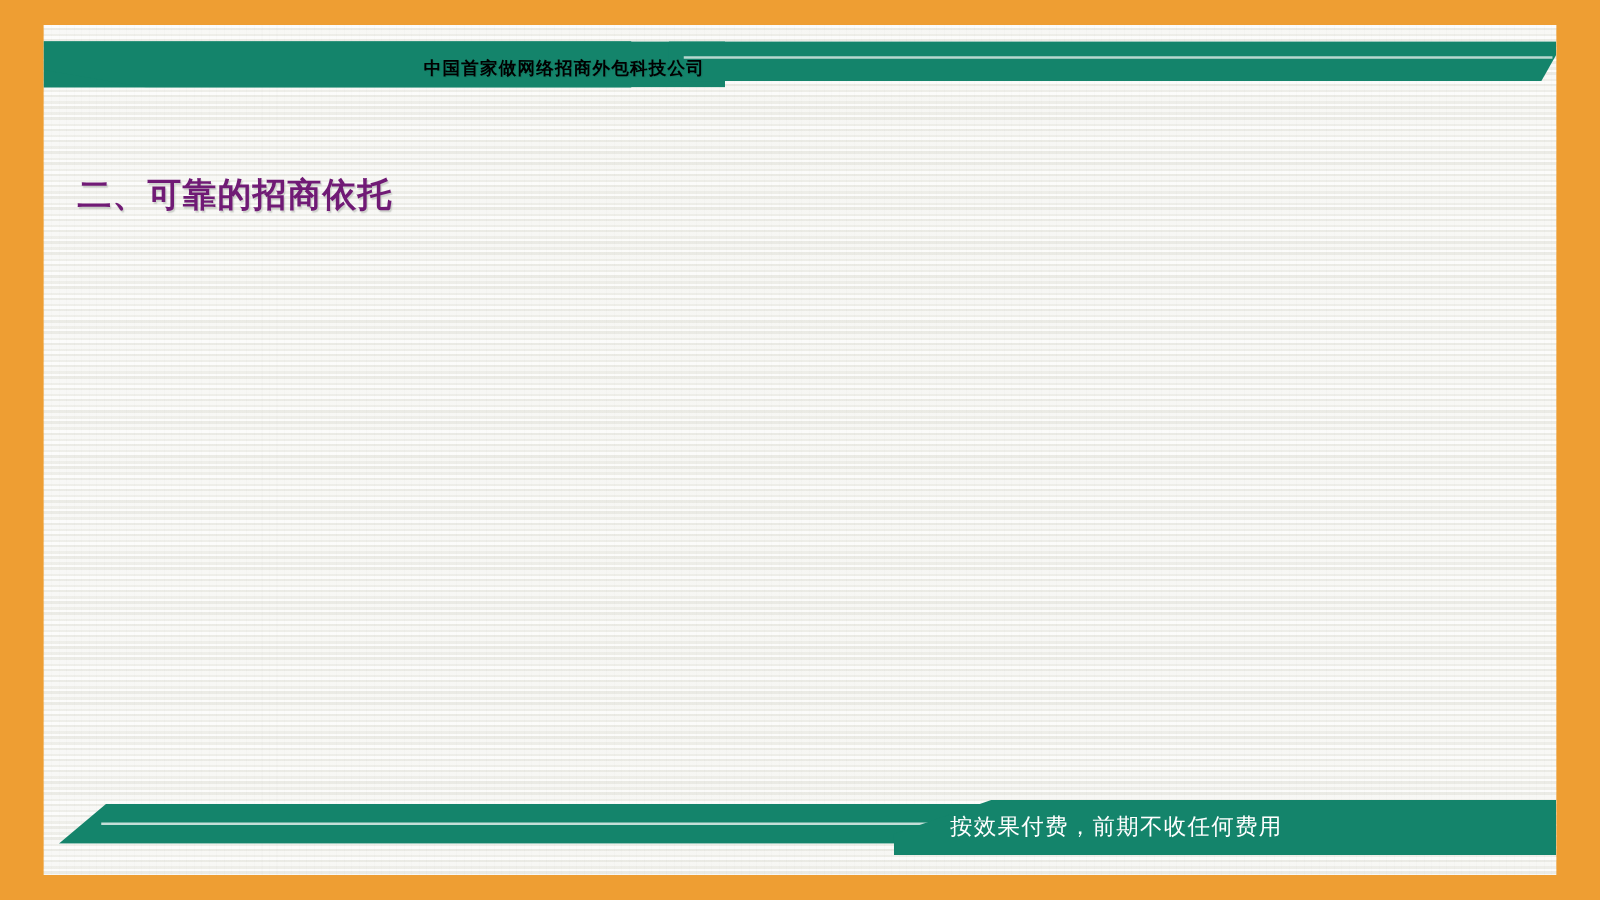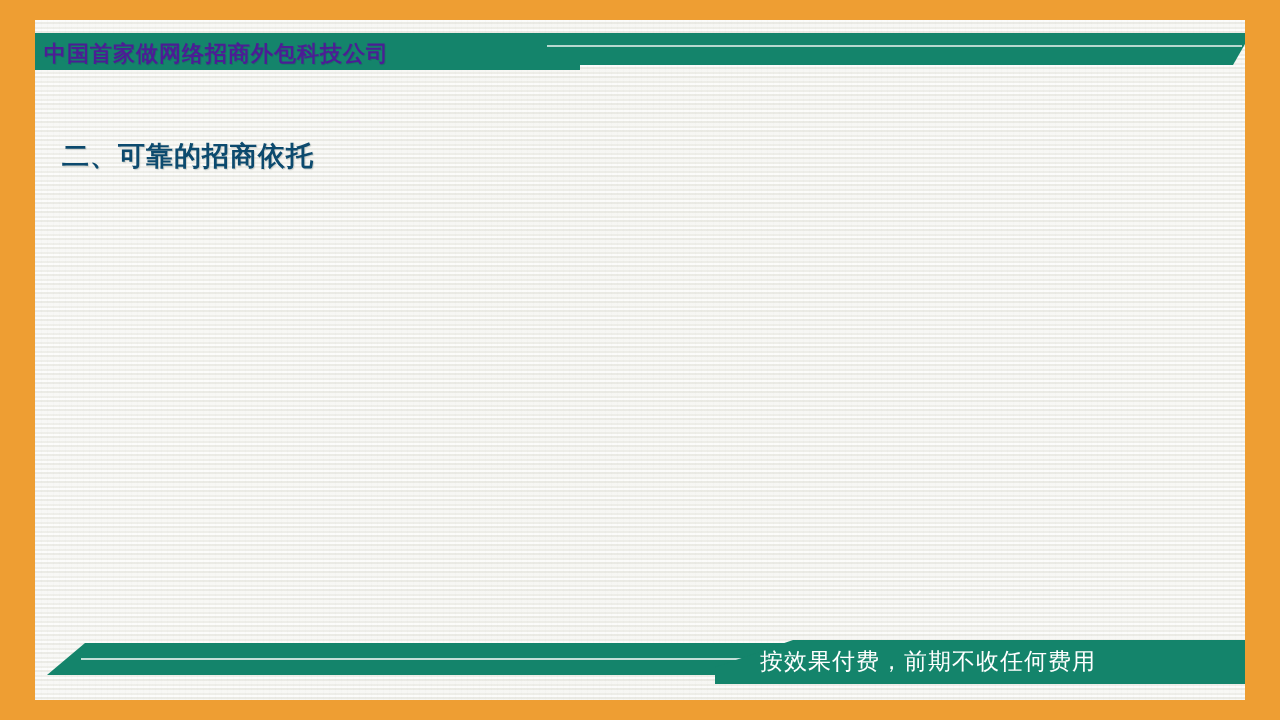--- a/index.html
+++ b/index.html
@@ -100,36 +100,37 @@
     height: 2px;
     background: rgba(230,240,236,0.78);
   }
   .hdr-title {
     position: absolute;
     left: 44px;
     top: 37px;
     width: 520px;
     height: 34px;
     line-height: 34px;
-    color: #4c1d95;
-    font-size: 22px;
+    color: #000000;
+    font-size: 14px;
     font-weight: bold;
     letter-spacing: 1px;
     white-space: nowrap;
     text-shadow: 1px 1px 0 rgba(0,0,0,0.08);
+    text-align: right;
   }
 
   
   .heading {
     position: absolute;
     left: 62px;
     top: 138px;
     font-size: 27px;
     font-weight: bold;
-    color: #0c4a6e;
+    color: #701a75;
     letter-spacing: 1px;
     white-space: nowrap;
     text-shadow: 1px 1px 1px rgba(170,175,168,0.55);
   }
 
   .body-text {
     position: absolute;
     left: 48px;
     top: 228px;
     width: 1134px;
@@ -181,21 +182,21 @@
     clip-path: polygon(78px 0, 100% 0, 100% 100%, 0 100%, 0 62%);
   }
   .ftr-text {
     position: absolute;
     left: 760px;
     top: 645px;
     width: 470px;
     height: 32px;
     line-height: 32px;
     color: #ffffff;
-    font-size: 23px;
+    font-size: 18px;
     letter-spacing: 1px;
     white-space: nowrap;
   }
 </style>
 </head>
 <body>
 
 <div id="slide">
 
   <div class="paper"></div>

